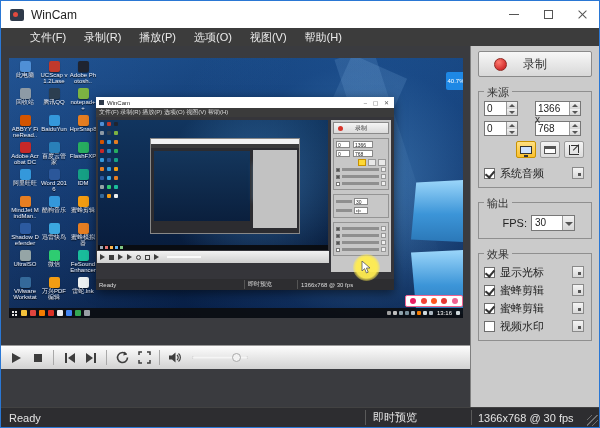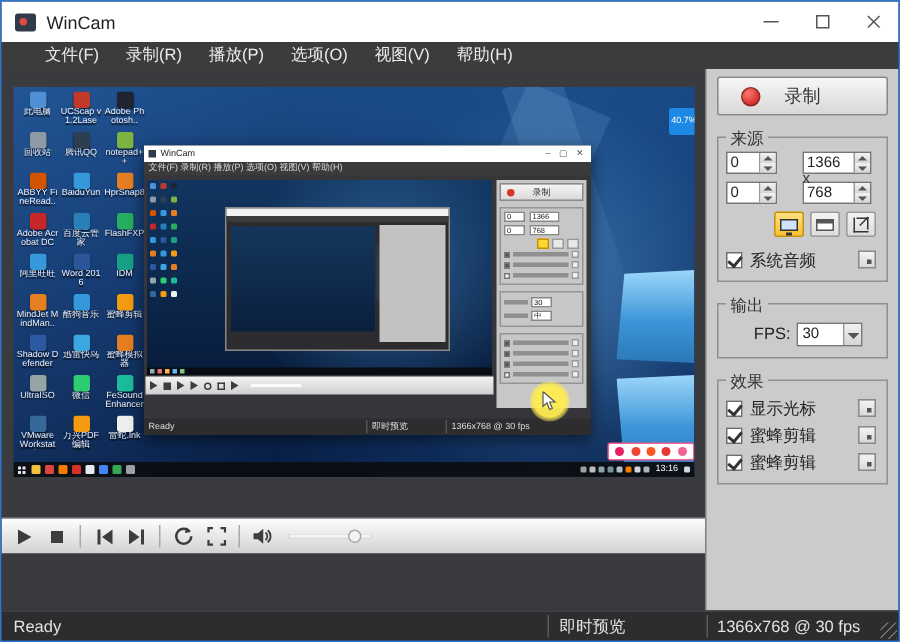--- a/index.html
+++ b/index.html
@@ -641,20 +641,25 @@
           <div class="cb-row">
             <span class="cb on"></span>
             <span class="cb-label">蜜蜂剪辑</span>
             <span class="mini-btn"></span>
           </div>
           <div class="cb-row">
             <span class="cb on"></span>
             <span class="cb-label">蜜蜂剪辑</span>
             <span class="mini-btn"></span>
           </div>
+          <div class="cb-row">
+            <span class="cb"></span>
+            <span class="cb-label">视频水印</span>
+            <span class="mini-btn"></span>
+          </div>
       </div>
     </div>
   </div>
 
   <div class="statusbar">
     <span class="sb-left">Ready</span>
     <span class="sb-sep" style="left:364px;"></span>
     <span class="sb-center">即时预览</span>
     <span class="sb-sep" style="left:470px;"></span>
     <span class="sb-right">1366x768 @ 30 fps</span>

